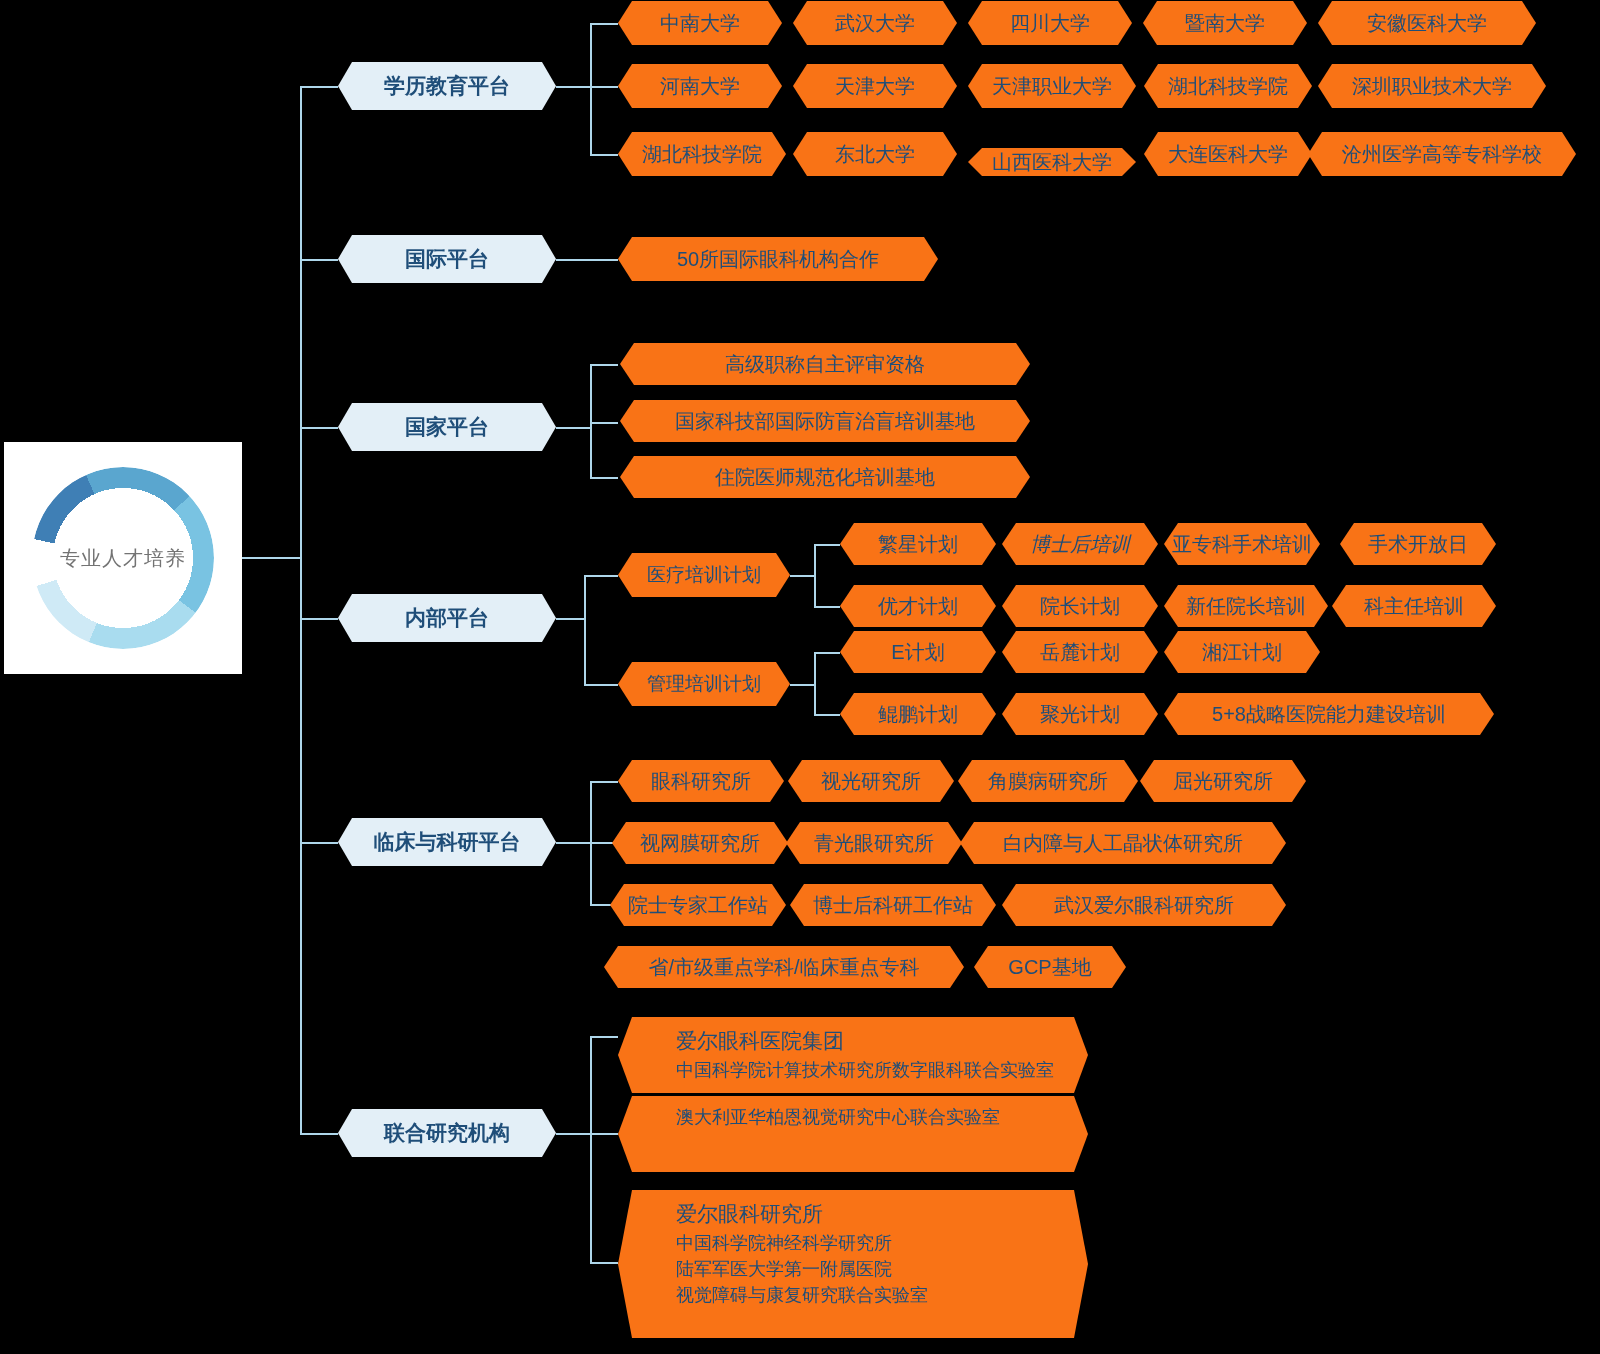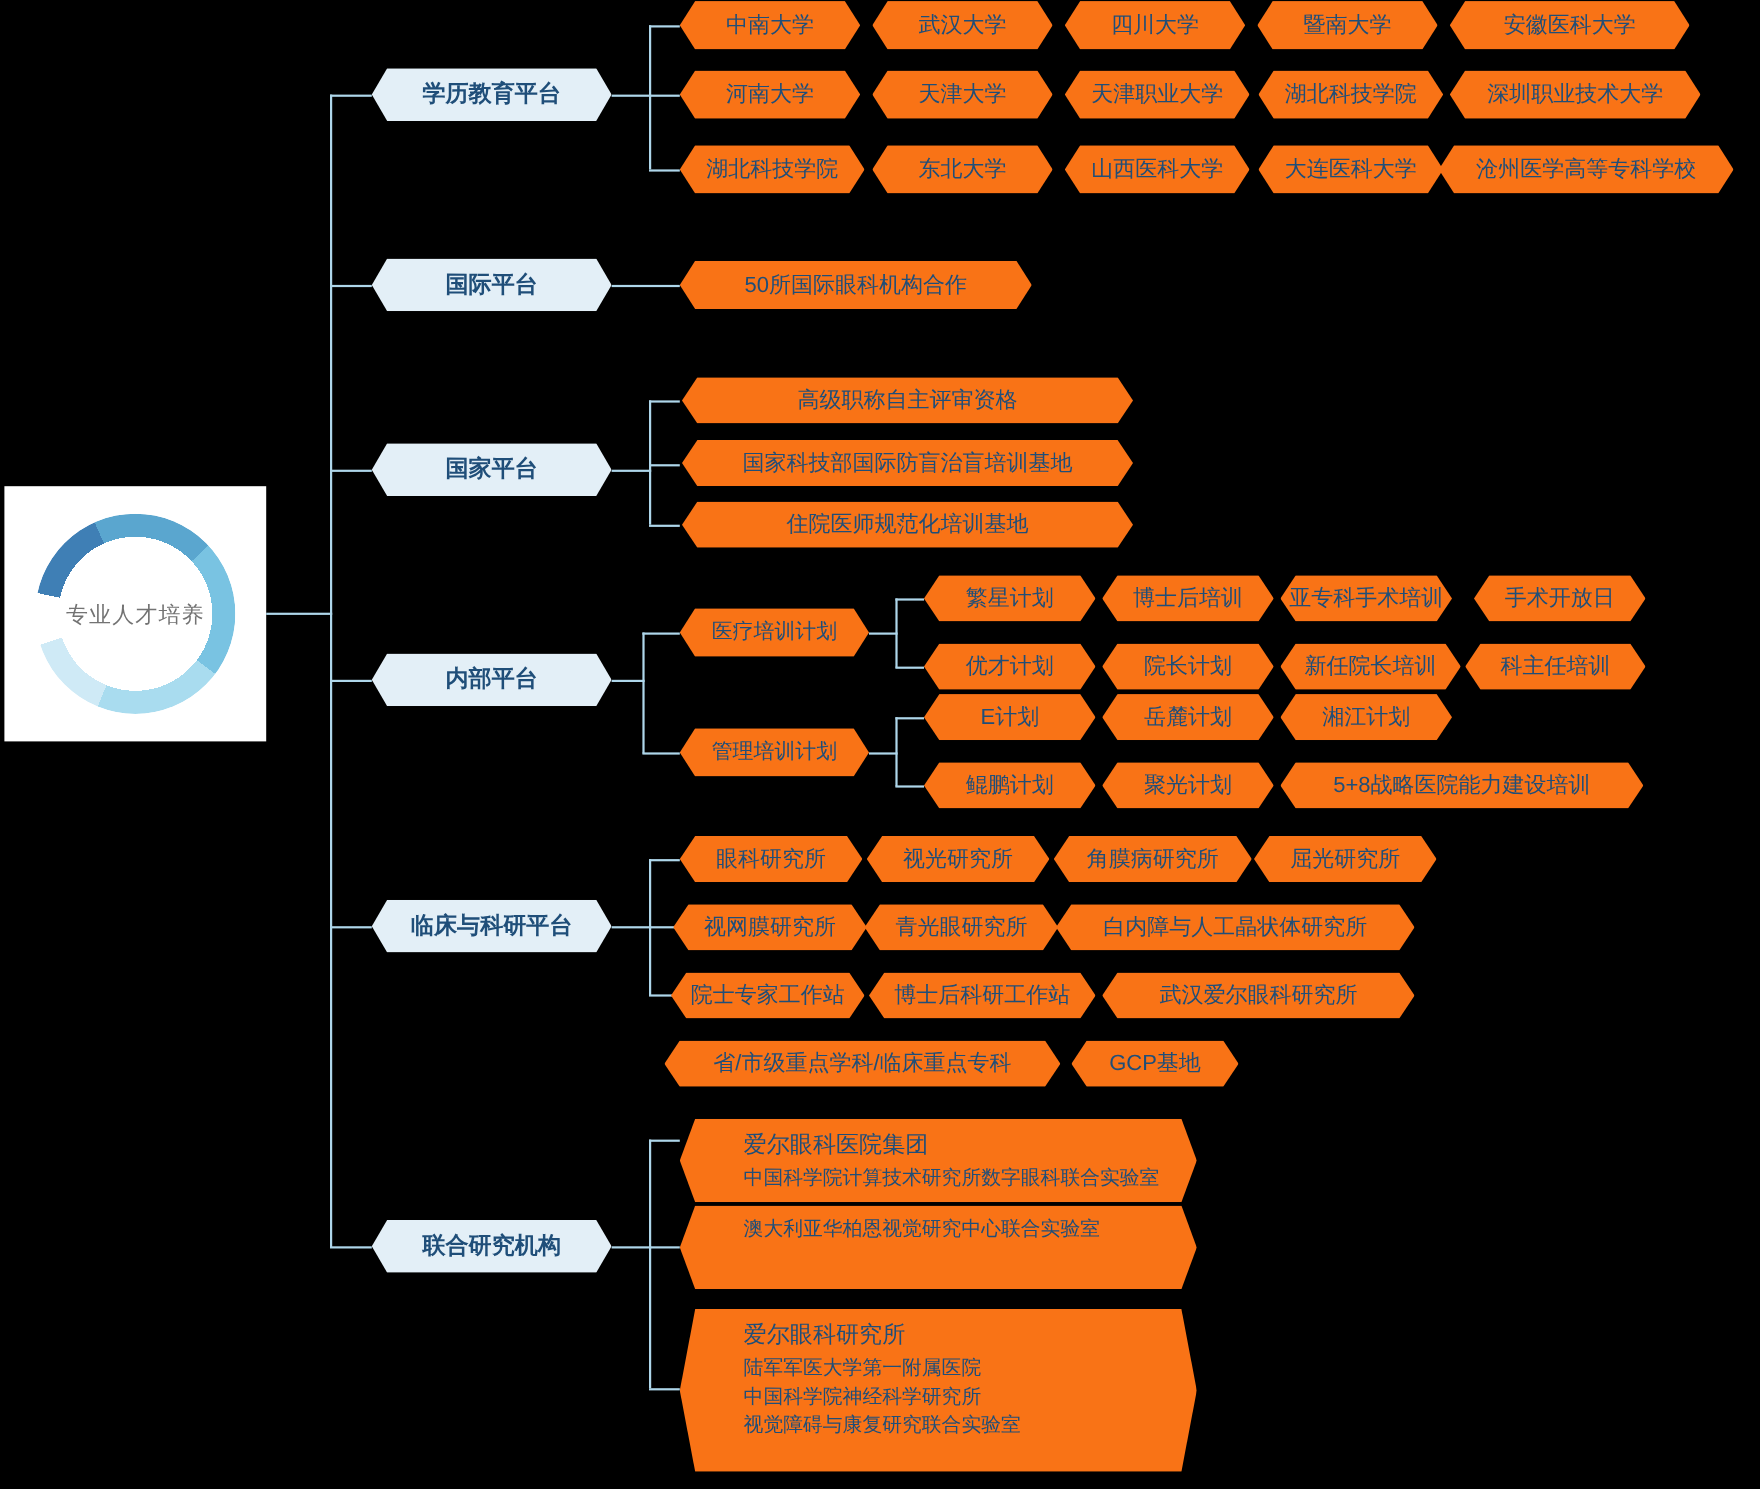--- a/index.html
+++ b/index.html
@@ -91,21 +91,21 @@
   <div class="hex leaf" style="left:1318px;top:1px;width:218px;height:44px;">安徽医科大学</div>
 
   <div class="hex leaf" style="left:618px;top:64px;width:164px;height:44px;">河南大学</div>
   <div class="hex leaf" style="left:793px;top:64px;width:164px;height:44px;">天津大学</div>
   <div class="hex leaf" style="left:968px;top:64px;width:168px;height:44px;">天津职业大学</div>
   <div class="hex leaf" style="left:1144px;top:64px;width:168px;height:44px;">湖北科技学院</div>
   <div class="hex leaf" style="left:1318px;top:64px;width:228px;height:44px;">深圳职业技术大学</div>
 
   <div class="hex leaf" style="left:618px;top:132px;width:168px;height:44px;">湖北科技学院</div>
   <div class="hex leaf" style="left:793px;top:132px;width:164px;height:44px;">东北大学</div>
-  <div class="hex leaf" style="left:968px;top:132px;width:168px;height:44px;">山西医科大学</div>
+  <div class="hex leaf" style="left:968px;top:148px;width:168px;height:28px;">山西医科大学</div>
   <div class="hex leaf" style="left:1144px;top:132px;width:168px;height:44px;">大连医科大学</div>
   <div class="hex leaf" style="left:1308px;top:132px;width:268px;height:44px;">沧州医学高等专科学校</div>
 
   <div class="hex lv1" style="left:338px;top:235px;width:218px;height:48px;">国际平台</div>
   <div class="hbar" style="left:556px;top:259px;width:62px;"></div>
   <div class="hex leaf" style="left:618px;top:237px;width:320px;height:44px;">50所国际眼科机构合作</div>
 
   <div class="hex lv1" style="left:338px;top:403px;width:218px;height:48px;">国家平台</div>
   <div class="hbar" style="left:556px;top:427px;width:36px;"></div>
   <div class="vbar" style="left:590px;top:364px;height:113px;"></div>
@@ -123,21 +123,21 @@
   <div class="hbar" style="left:584px;top:575px;width:34px;"></div>
   <div class="hbar" style="left:584px;top:684px;width:34px;"></div>
 
   <div class="hex lv2" style="left:618px;top:553px;width:172px;height:44px;">医疗培训计划</div>
   <div class="hbar" style="left:790px;top:575px;width:26px;"></div>
   <div class="vbar" style="left:814px;top:544px;height:63px;"></div>
   <div class="hbar" style="left:814px;top:544px;width:26px;"></div>
   <div class="hbar" style="left:814px;top:606px;width:26px;"></div>
 
   <div class="hex leaf" style="left:840px;top:523px;width:156px;height:42px;">繁星计划</div>
-  <div class="hex leaf" style="left:1002px;top:523px;width:156px;height:42px;">博士后培训</div>
+  <div class="hex leaf" style="left:1002px;top:523px;width:156px;height:42px;font-style:italic;">博士后培训</div>
   <div class="hex leaf" style="left:1164px;top:523px;width:156px;height:42px;">亚专科手术培训</div>
   <div class="hex leaf" style="left:1340px;top:523px;width:156px;height:42px;">手术开放日</div>
 
   <div class="hex leaf" style="left:840px;top:585px;width:156px;height:42px;">优才计划</div>
   <div class="hex leaf" style="left:1002px;top:585px;width:156px;height:42px;">院长计划</div>
   <div class="hex leaf" style="left:1164px;top:585px;width:164px;height:42px;">新任院长培训</div>
   <div class="hex leaf" style="left:1332px;top:585px;width:164px;height:42px;">科主任培训</div>
 
   <div class="hex lv2" style="left:618px;top:662px;width:172px;height:44px;">管理培训计划</div>
   <div class="hbar" style="left:790px;top:684px;width:26px;"></div>
@@ -187,18 +187,18 @@
     <span class="t1">爱尔眼科医院集团</span>
     <span class="t2">中国科学院计算技术研究所数字眼科联合实验室</span>
   </div>
 
   <div class="hex wide-lbl" style="left:618px;top:1096px;width:470px;height:76px;">
     <span class="t2">澳大利亚华柏恩视觉研究中心联合实验室</span>
   </div>
 
   <div class="hex wide-lbl" style="left:618px;top:1190px;width:470px;height:148px;">
     <span class="t1">爱尔眼科研究所</span>
+    <span class="t2">中国科学院神经科学研究所</span>
     <span class="t2">陆军军医大学第一附属医院</span>
-    <span class="t2">中国科学院神经科学研究所</span>
     <span class="t2">视觉障碍与康复研究联合实验室</span>
   </div>
 
 </div>
 
 </body></html>

